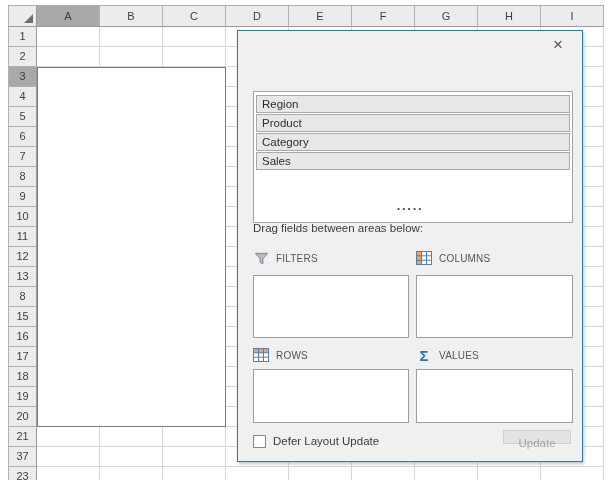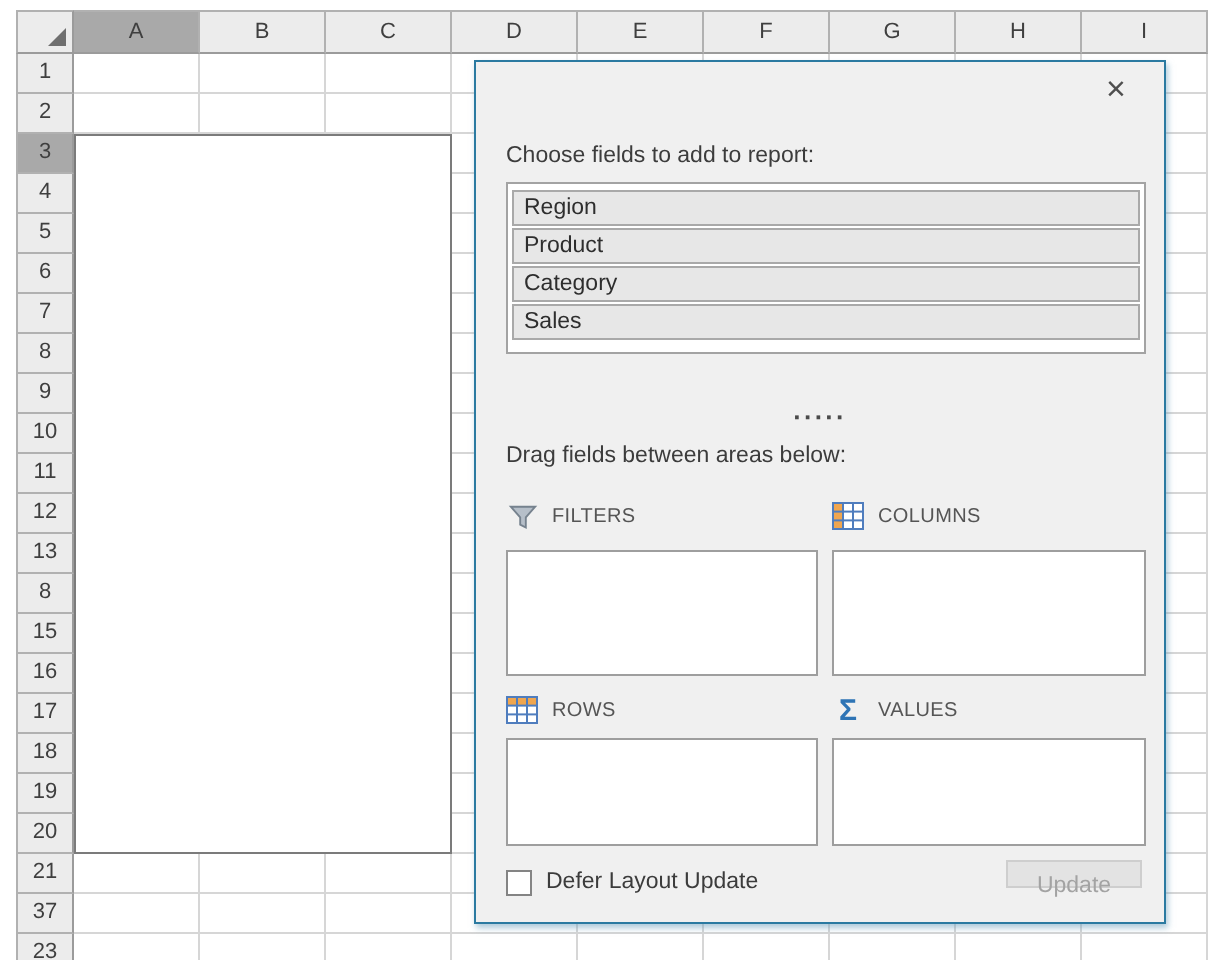--- a/index.html
+++ b/index.html
@@ -45,21 +45,21 @@
     background:#f0f0f0;border:1px solid var(--pane-border,#2b7aa1);
     box-shadow:1px 2px 3px rgba(110,160,190,.55);
   }
   .p-title{position:absolute;left:15px;top:7px;font-size:13.5px;color:#3d3d3d;}
   .p-close{
     position:absolute;right:13px;top:3px;width:22px;height:22px;text-align:center;
     font-size:17px;line-height:22px;color:#4f4f4f;cursor:default;
   }
   .p-choose{position:absolute;left:15px;top:41px;font-size:11.5px;color:#3c3c3c;}
   .p-fieldlist{
-    position:absolute;left:15px;top:60px;width:320px;height:86px;
+    position:absolute;left:15px;top:60px;width:320px;height:132px;
     background:#ffffff;border:1px solid #a3a3a3;padding-top:2px;overflow:hidden;
   }
   .field-item{
     margin:1px 2px 0 2px;height:18px;line-height:16px;background:#e7e7e7;
     border:1px solid #a9a9a9;padding-left:5px;font-size:11.5px;color:#2e2e2e;
   }
   .p-splitter{
     position:absolute;left:0;top:172px;width:100%;height:14px;text-align:center;
     font-size:13px;line-height:12px;letter-spacing:1px;color:#4a4a4a;font-weight:bold;
   }
@@ -131,21 +131,20 @@
     </div>
 
   <div class="grid-body"></div>
 
   <div class="pivot-placeholder"></div>
 
   <div class="panel">
 
     <div class="p-close">×</div>
 
-    <div class="p-choose">Choose fields to add to report:</div>
 
     <div class="p-fieldlist">
 
     <div class="field-item">Region</div>
         <div class="field-item">Product</div>
         <div class="field-item">Category</div>
         <div class="field-item">Sales</div>
       </div>
 
     <div class="p-splitter">·····</div>

